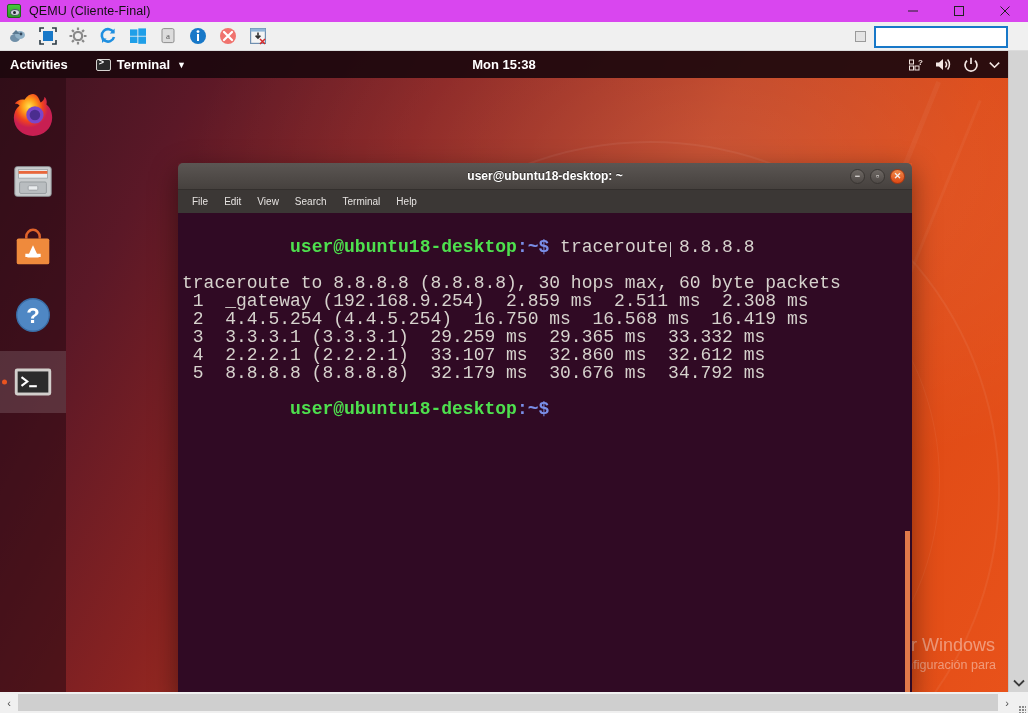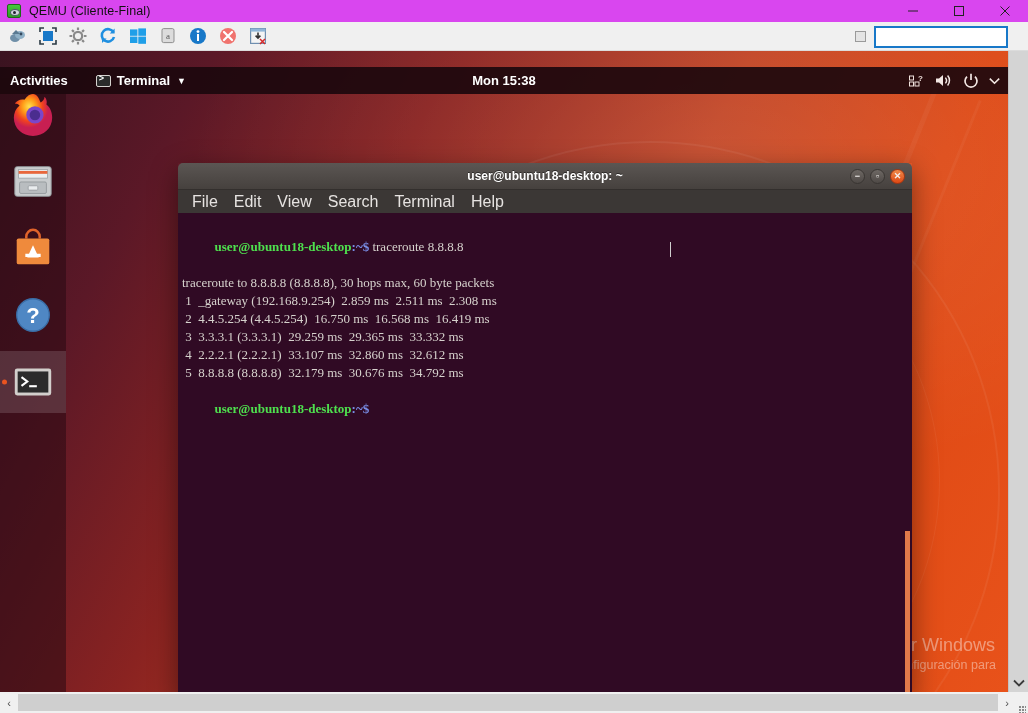--- a/index.html
+++ b/index.html
@@ -71,21 +71,21 @@
       radial-gradient(ellipse 900px 520px at 72% 18%, rgba(255,255,255,.10), rgba(255,255,255,0) 60%),
       linear-gradient(118deg,#3a1320 0%, #5b1827 16%, #8a2321 34%, #c1401f 56%, #dd4814 74%, #e8521a 100%);
   }
   
   .arc{ position:absolute; border-radius:50%; border:2px solid rgba(255,255,255,.06); }
   .arc2{ position:absolute; border-radius:50%; border:1px solid rgba(255,255,255,.05); }
   .streak{ position:absolute; background:rgba(255,255,255,.045); transform:rotate(22deg); }
 
   
   .gnome-topbar{
-    position:absolute; top:16px; left:0; width:1008px; height:27px;
+    position:absolute; top:0; left:0; width:1008px; height:27px;
     background:#2c0a12; background:rgba(28,8,13,.92);
     display:flex; align-items:center; z-index:20;
     color:#fff; font-size:13px; font-weight:bold;
   }
   .activities{ margin-left:10px; }
   .gnome-app{ display:flex; align-items:center; gap:6px; margin-left:28px; }
   .term-mini-icon{
     width:15px; height:12px; background:#2b2b2b; border:1.5px solid #d6d3d0;
     border-radius:2px; position:relative; flex:none;
   }
@@ -146,25 +146,25 @@
     width:15px; height:15px; border-radius:50%;
     display:flex; align-items:center; justify-content:center;
     font-size:9px; color:#f4f1ef; font-weight:bold;
     background:linear-gradient(#6e6864,#4e4946); border:1px solid #393532;
   }
   .wb.close{ background:linear-gradient(#f08a4a,#dd4814); border-color:#a63510; }
   .term-menubar{
     height:23px; background:#3b3735;
     display:flex; align-items:center; gap:16px; padding-left:14px;
   }
-  .term-menu-item{ color:#e6e3e1; font-size:16px; }
+  .term-menu-item{ color:#e6e3e1; font-size:10px; }
   .term-body{
     height:487px; background:#300a24; position:relative; overflow:hidden;
-    font-family:Liberation Serif, serif;
-    font-size:13px; line-height:18px;
+    font-family:Liberation Mono, monospace;
+    font-size:18px; line-height:18px;
     padding:7px 0 0 2px;
     border-bottom-left-radius:4px; border-bottom-right-radius:4px;
   }
   .tline{ white-space:pre; color:#d6d2cd; padding-left:2px; }
   .tprompt{ color:#4ee04e; font-weight:bold; }
   .tpath{ color:#7a8fe8; font-weight:bold; }
   .tcursor-caret{
     position:absolute; width:1px; height:15px; background:#cfcfcf;
   }
   .term-scroll-thumb{

